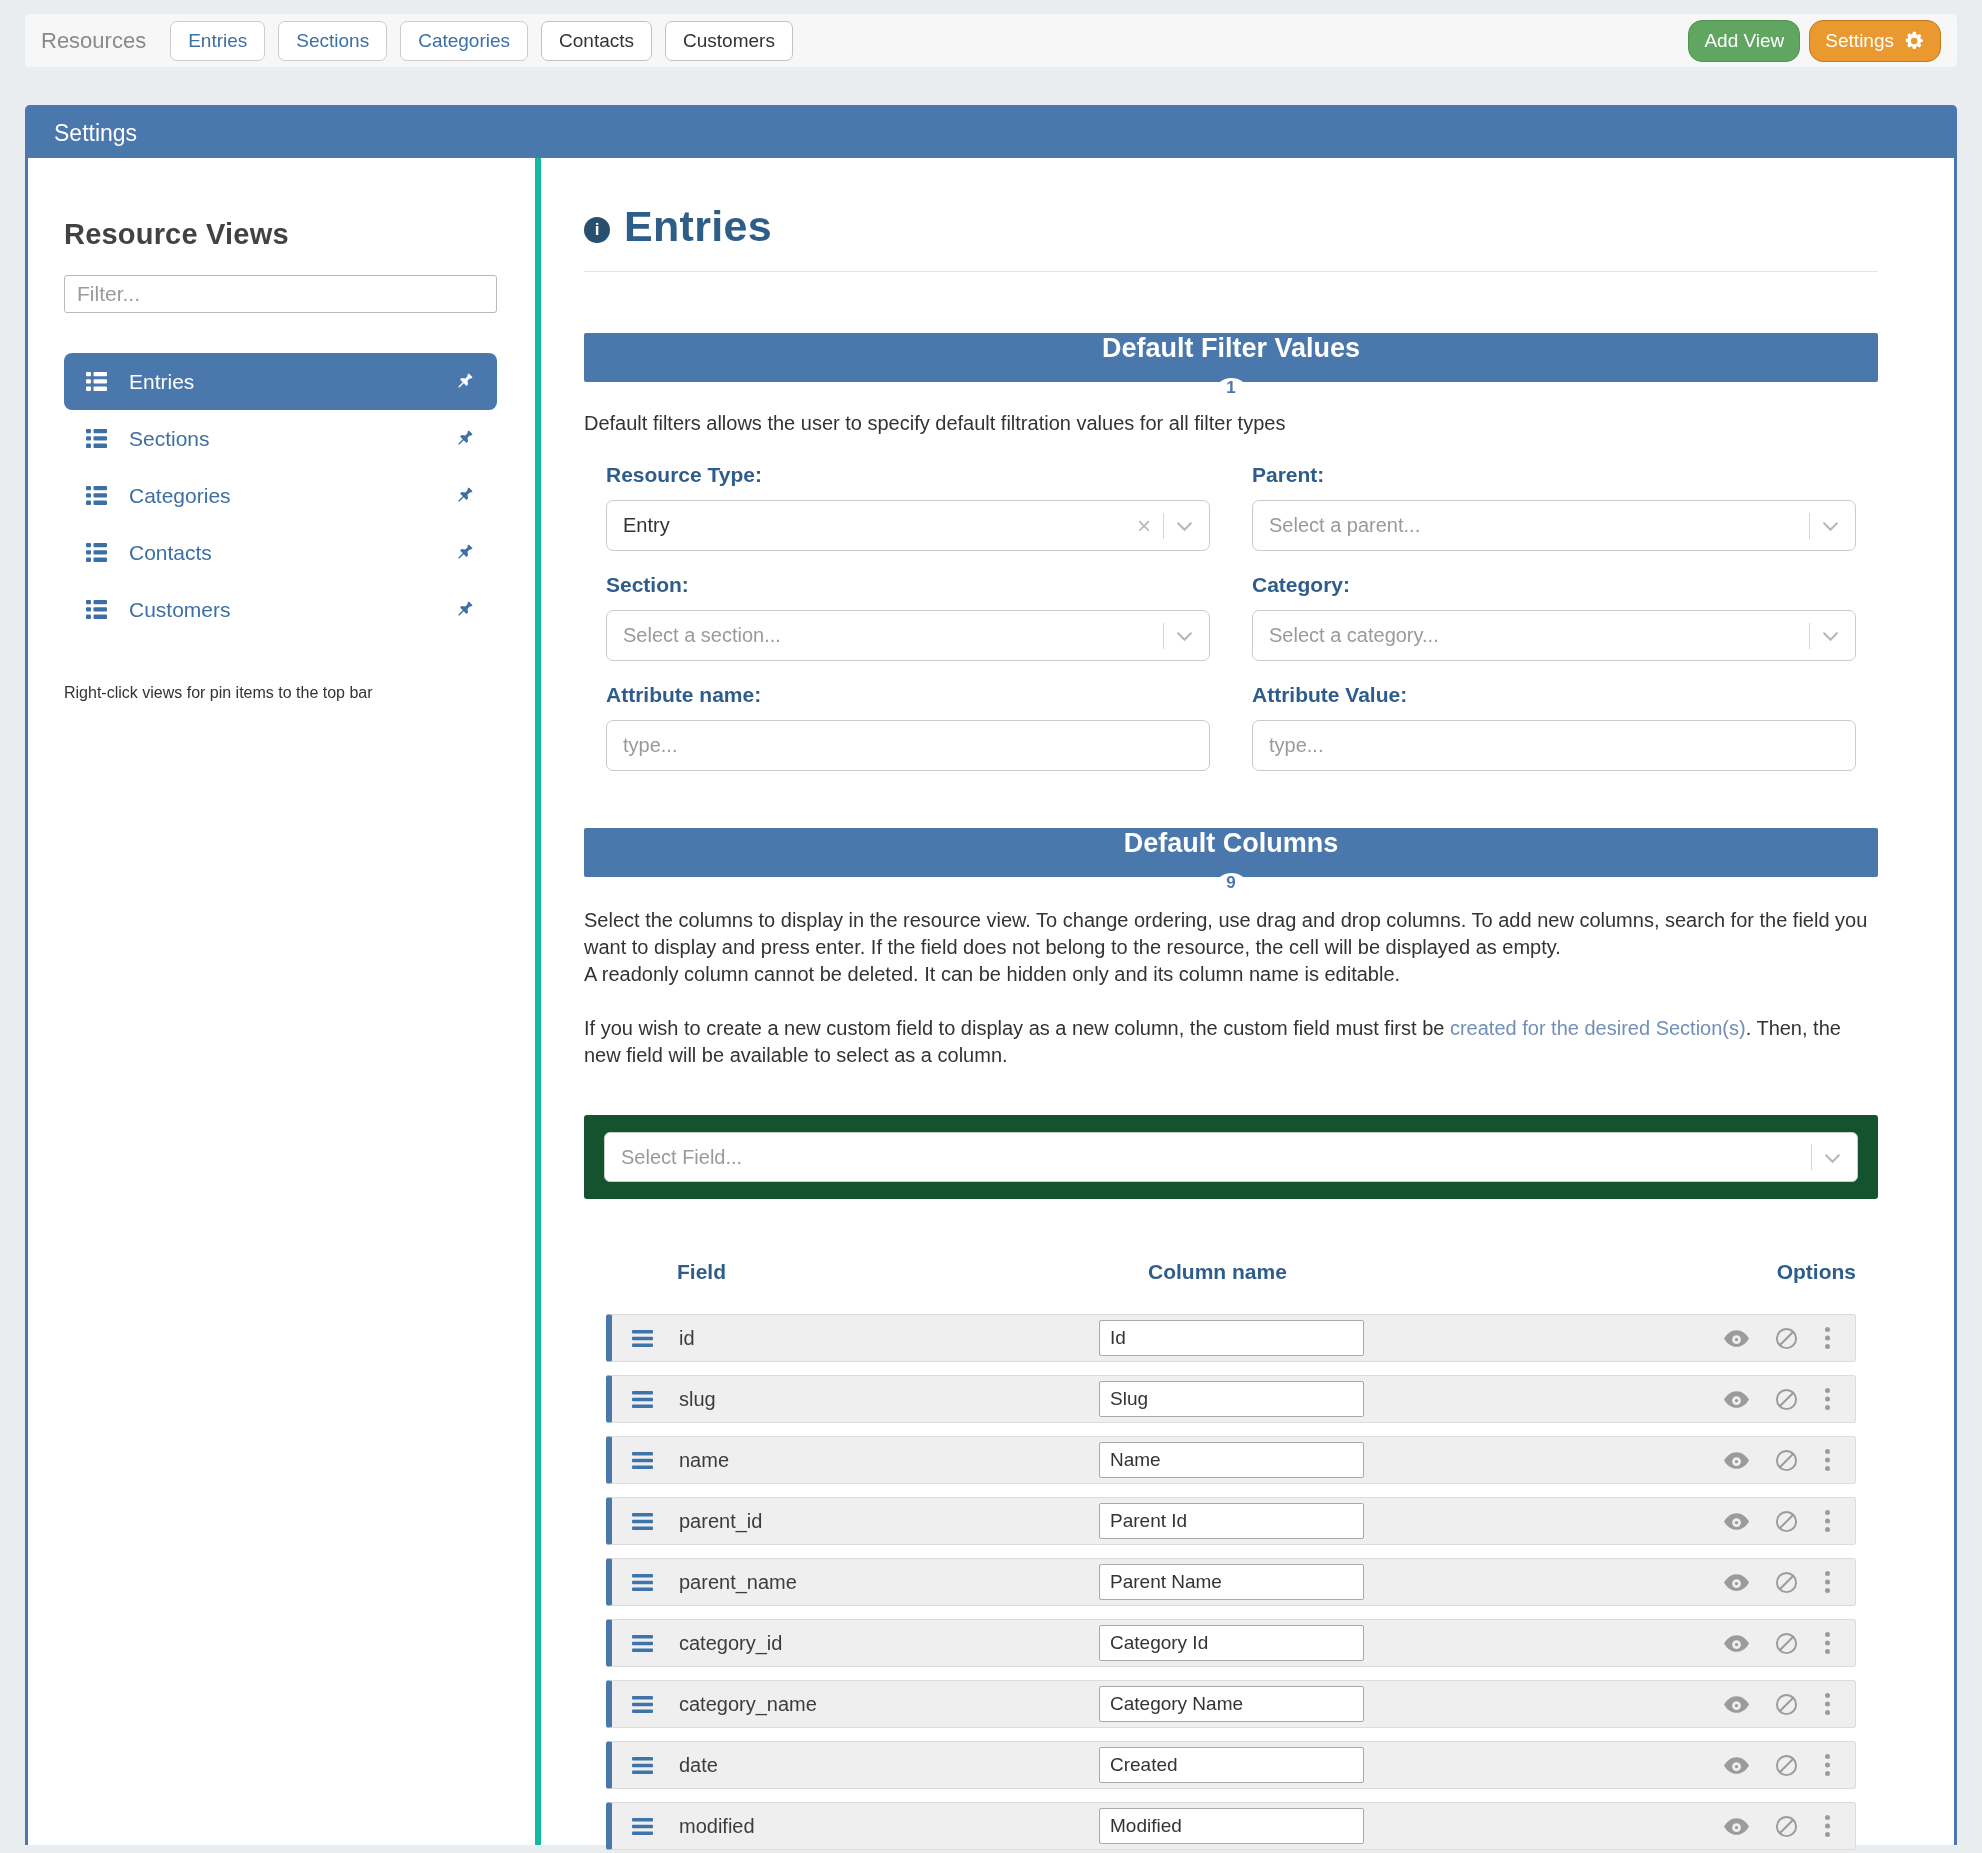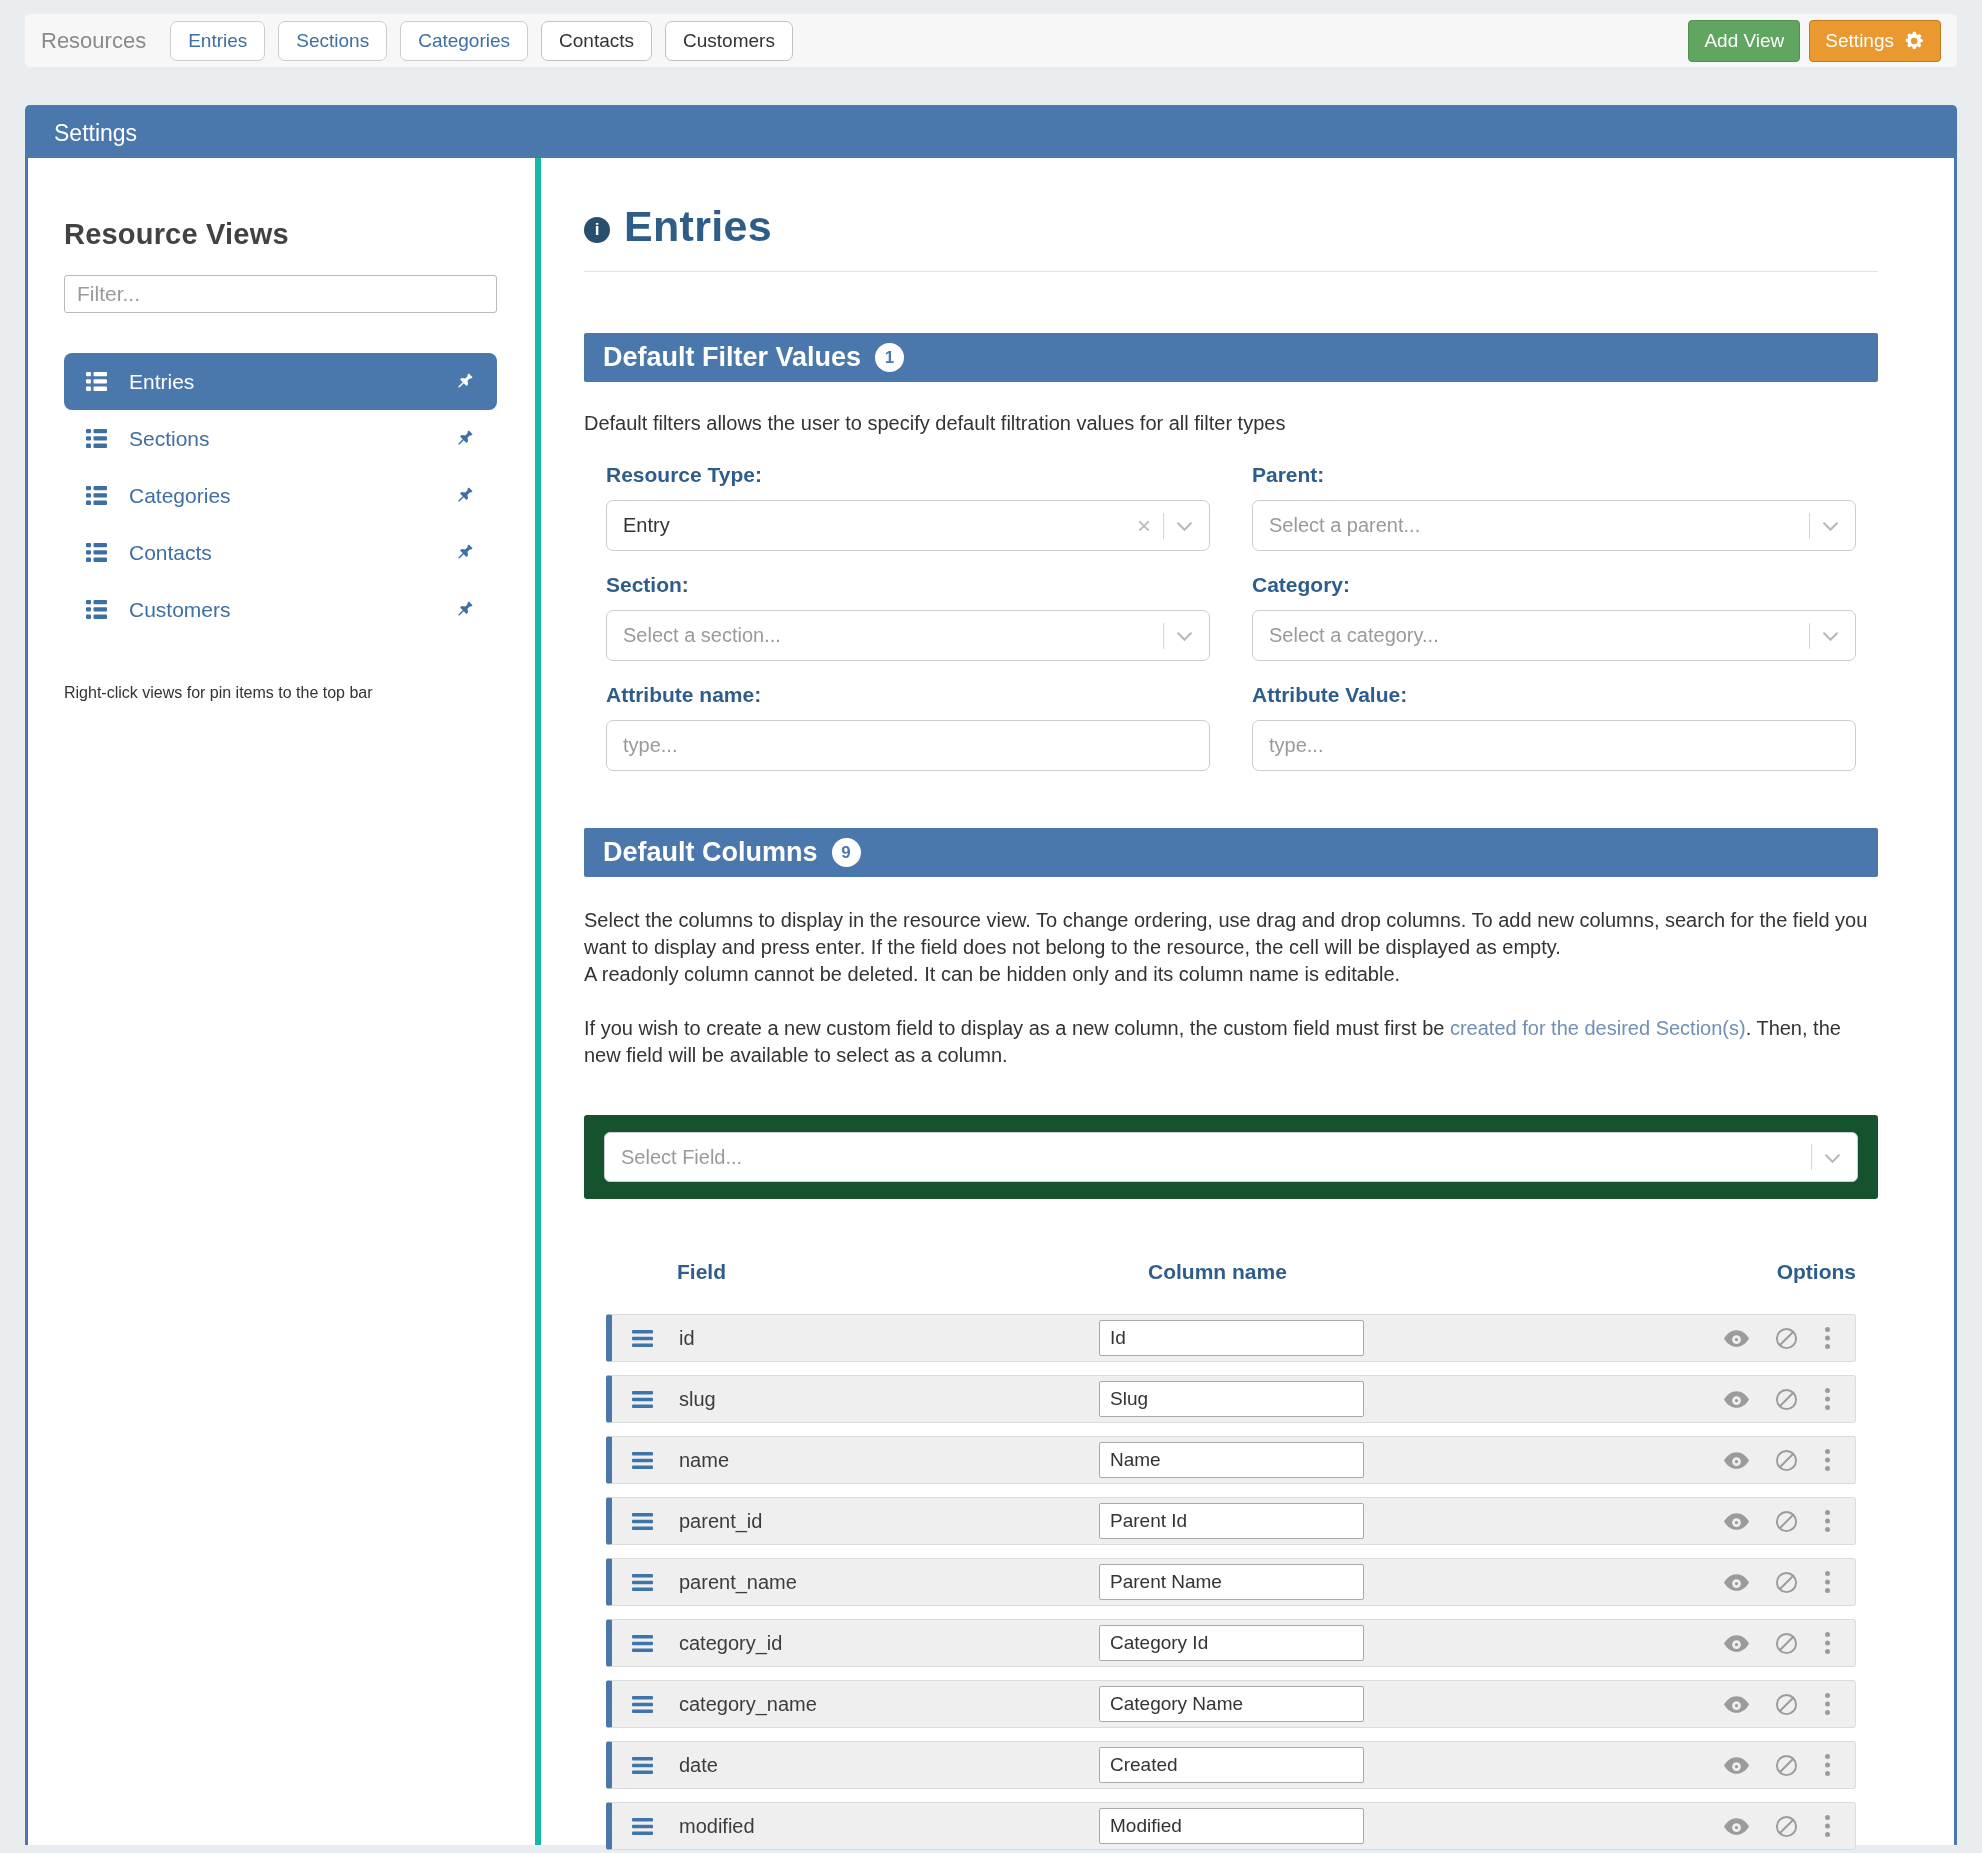--- a/index.html
+++ b/index.html
@@ -31,21 +31,21 @@
     display: flex;
     align-items: center;
     font-size: 19px;
     cursor: pointer;
   }
   .tab--blue { color: #3d6fa5; }
   .tab--dark { color: #333; border-color: #c2c2c2; }
   .topbar-actions { margin-left: auto; display: flex; gap: 9px; }
   .btn {
     border: 1px solid transparent;
-    border-radius: 4px;
+    border-radius: 14px;
     height: 42px;
     padding: 0 15px;
     font-size: 19px;
     color: #fff;
     display: flex;
     align-items: center;
     gap: 9px;
     cursor: pointer;
     text-align: center;
   }
@@ -135,20 +135,21 @@
     background: #4a78ad;
     color: #fff;
     height: 49px;
     border-radius: 2px;
     display: flex;
     align-items: center;
     gap: 14px;
     padding: 0 19px;
     font-size: 27px;
     font-weight: bold;
+    flex-direction: column;
   }
   .count-badge {
     width: 29px; height: 29px;
     background: #fff;
     color: #4a78ad;
     border-radius: 50%;
     font-size: 17px;
     font-weight: bold;
     display: flex; align-items: center; justify-content: center;
   }

